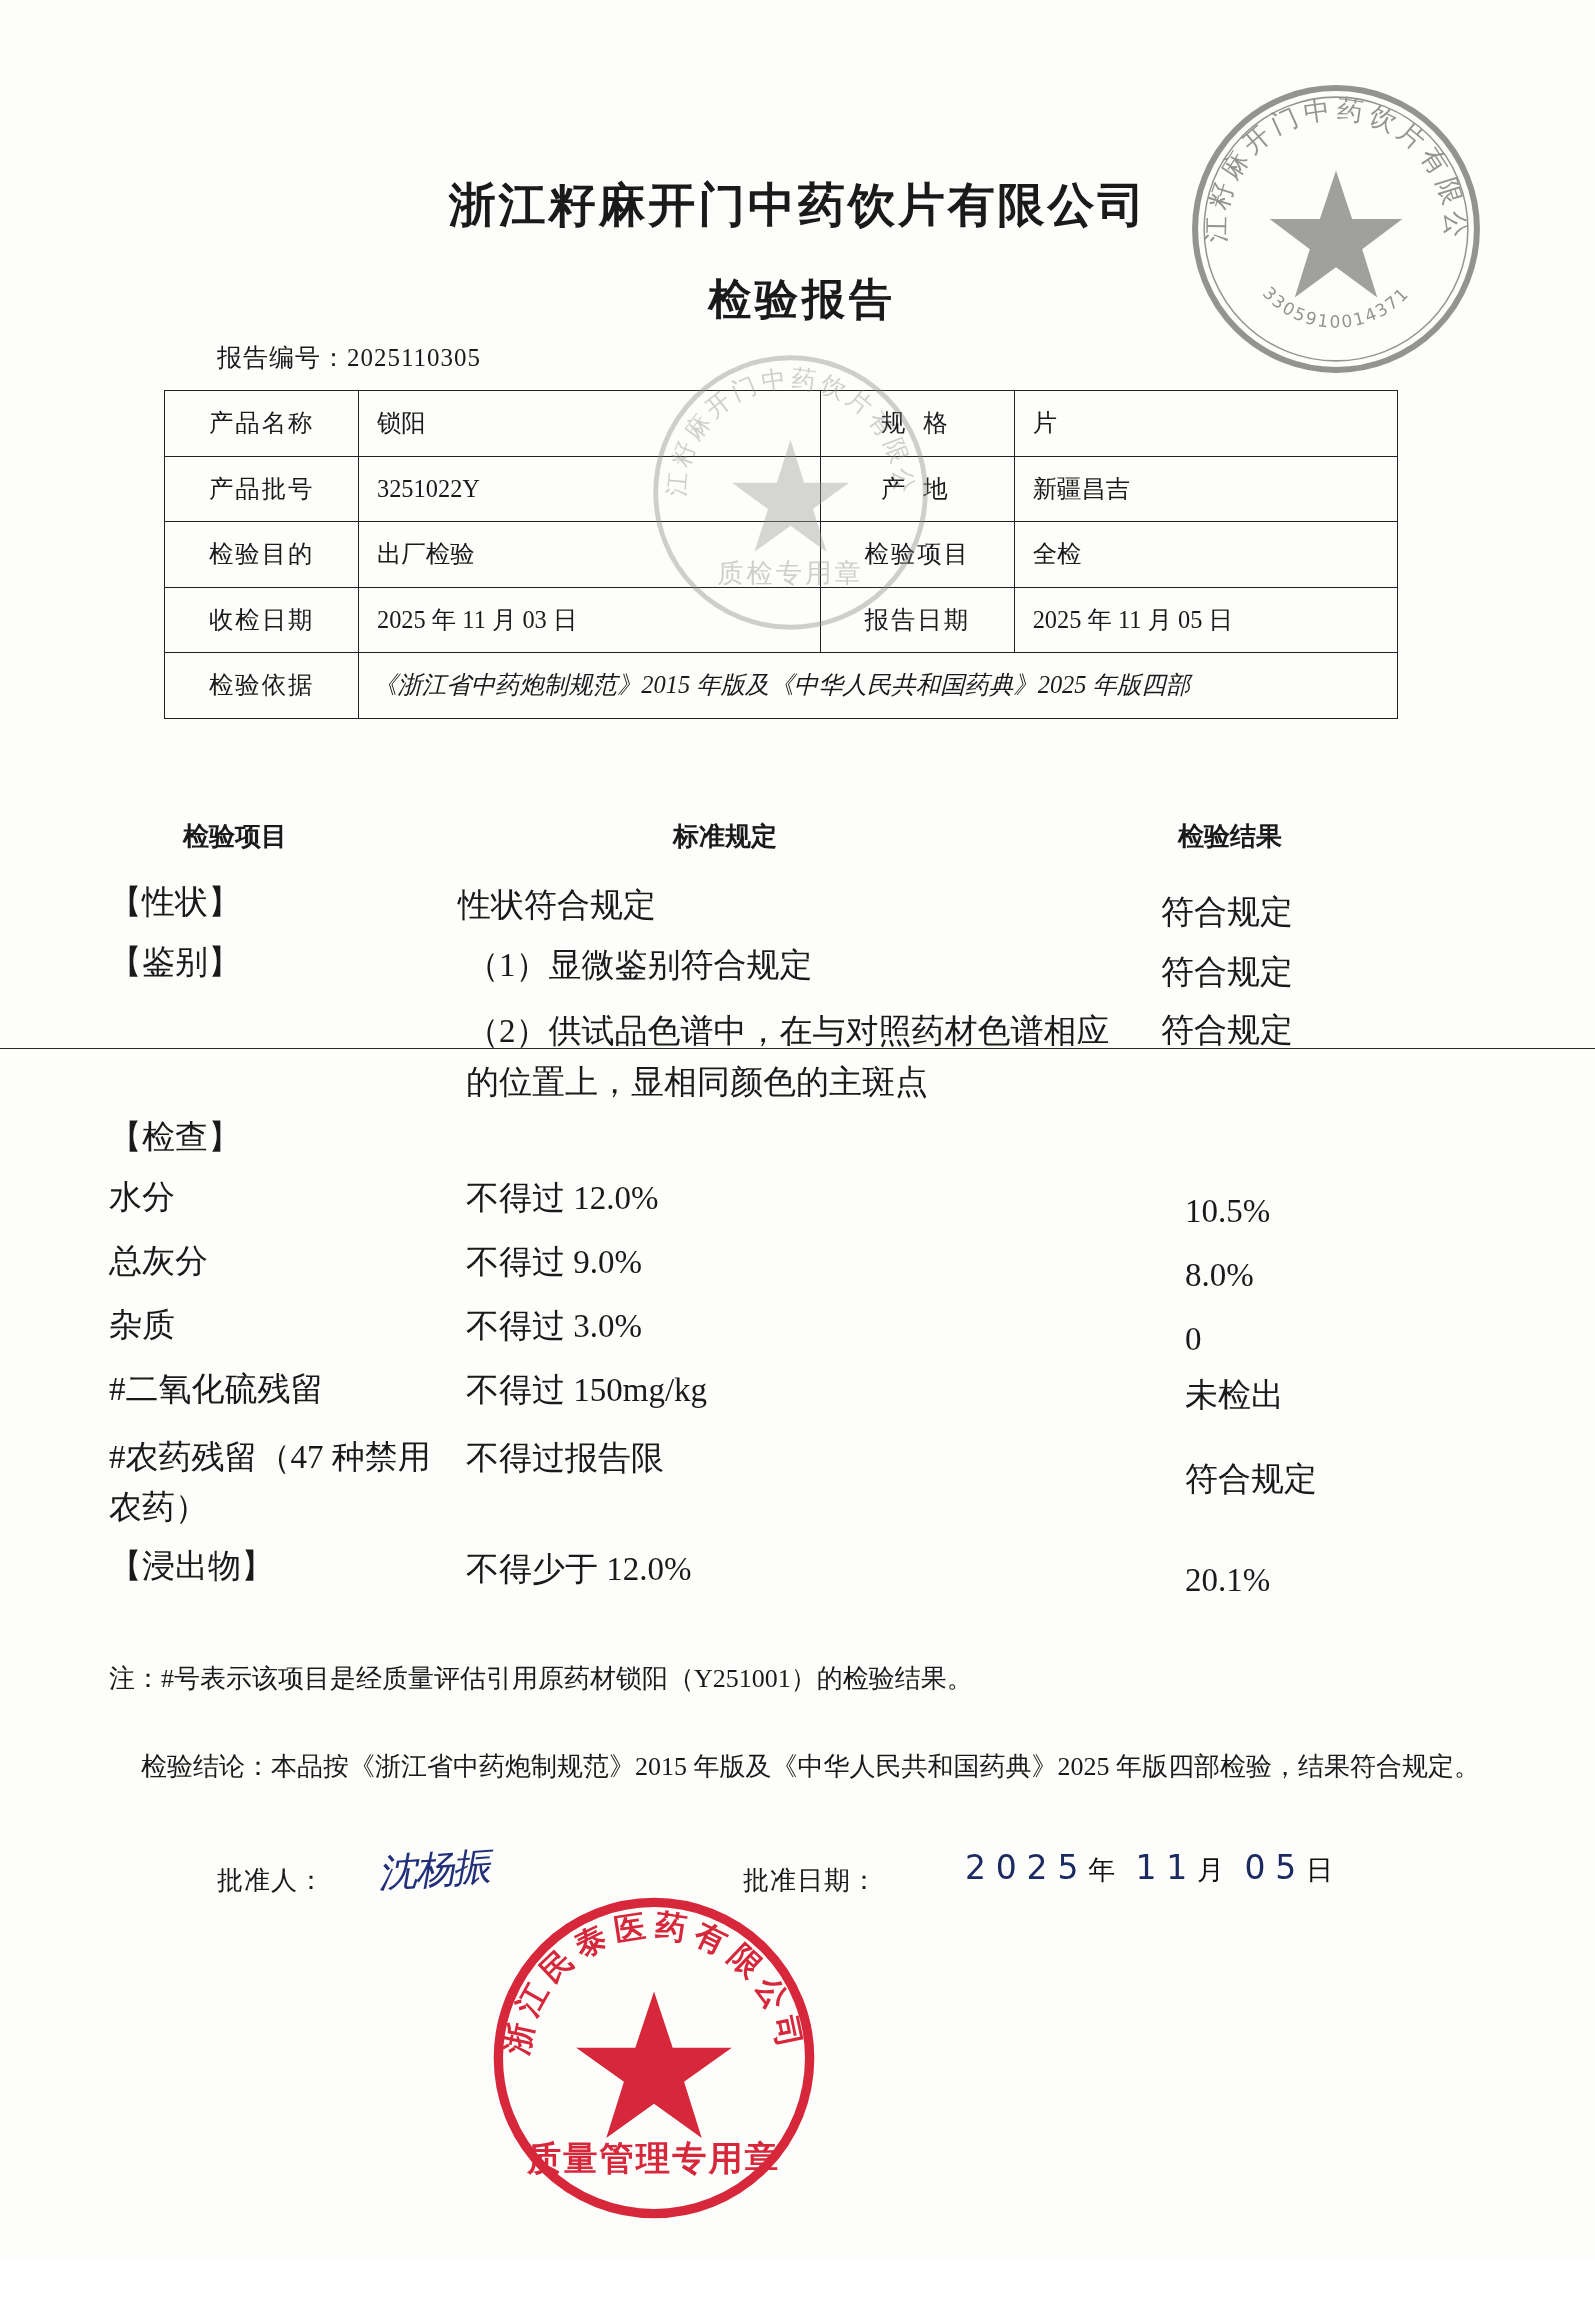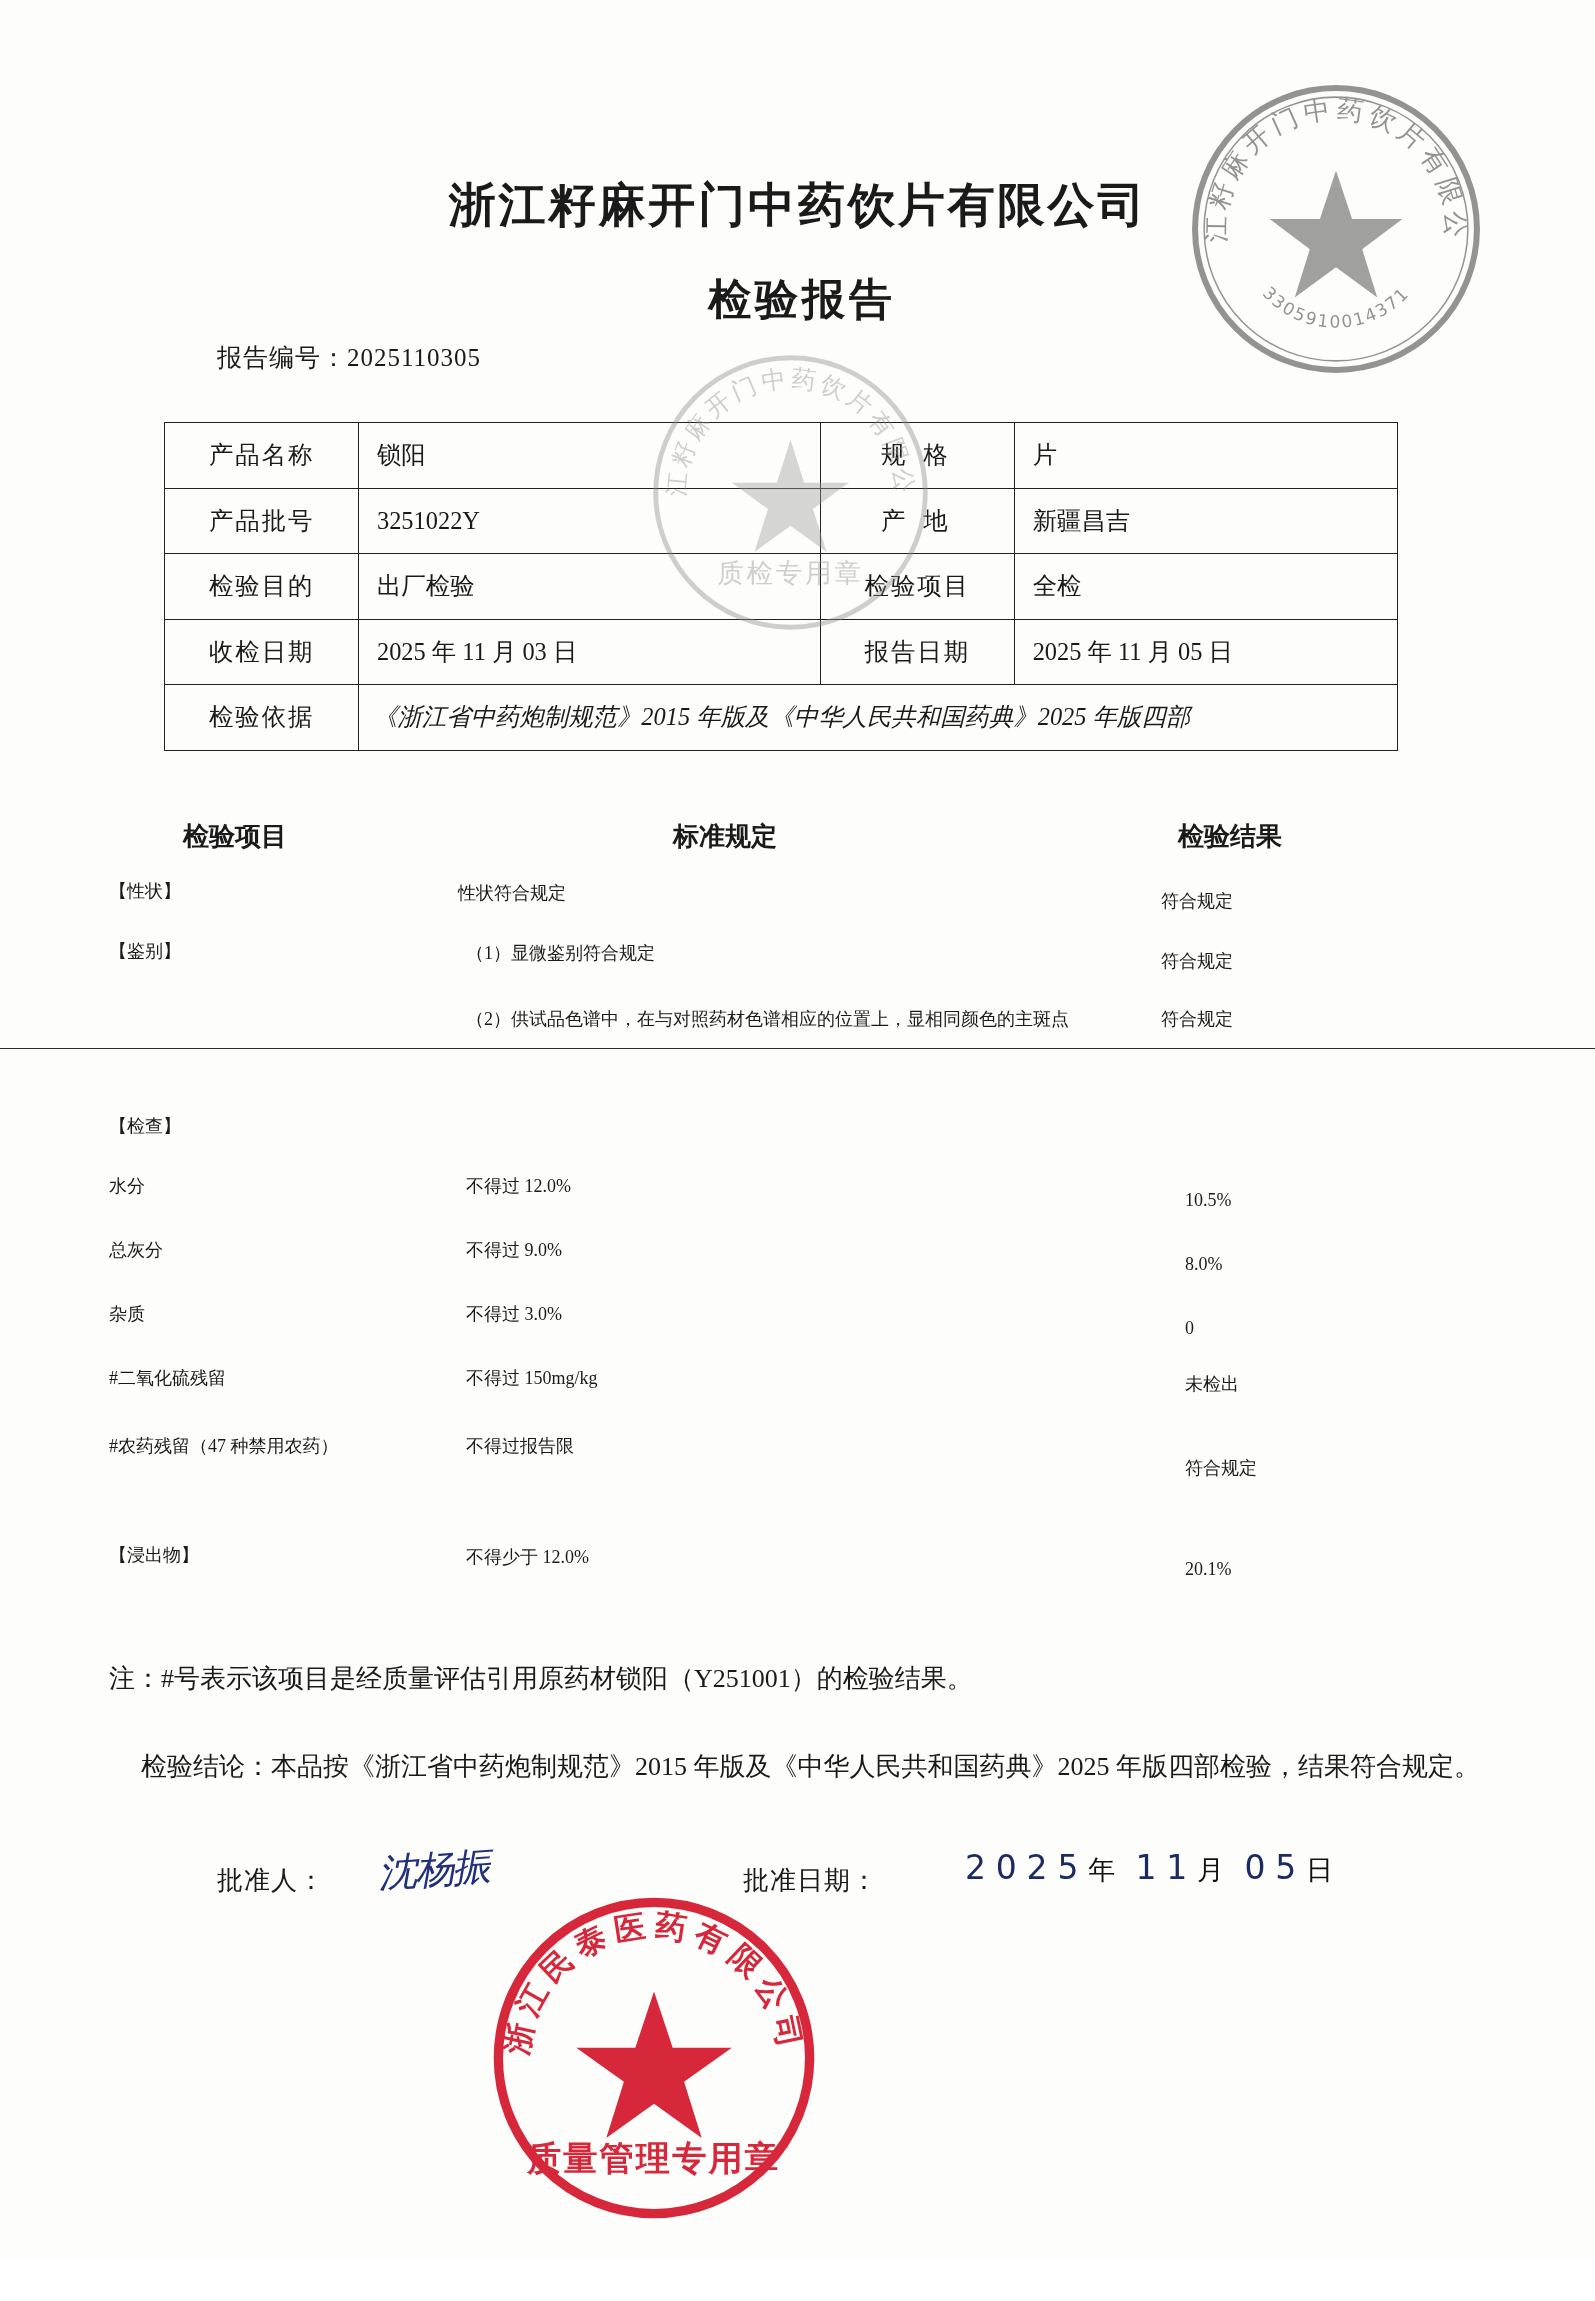--- a/index.html
+++ b/index.html
@@ -57,21 +57,20 @@
   }
 
   
   .info-table {
     position: absolute;
     left: 164px;
     top: 390px;
     width: 1234px;
     border-collapse: collapse;
     font-size: 24.4px;
-    margin-top: 32px;
   }
   .info-table td {
     border: 1.5px solid #222;
     padding: 9.8px 13.7px;
     height: 45px;
     vertical-align: middle;
     line-height: 1.5;
   }
   .lbl {
     width: 166px;
@@ -105,21 +104,21 @@
   }
   .res-head .c1 { position: absolute; left: 183px; }
   .res-head .c2 { position: absolute; left: 673px; }
   .res-head .c3 { position: absolute; left: 1178px; }
 
   .rowarea {
     position: absolute;
     left: 0;
     top: 878px;
     width: 1596px;
-    font-size: 18px;
+    font-size: 33px;
   }
   .rrow {
     position: relative;
     width: 1596px;
   }
   .rc1 {
     position: absolute;
     left: 109px;
     width: 322px;
     line-height: 1.5;

